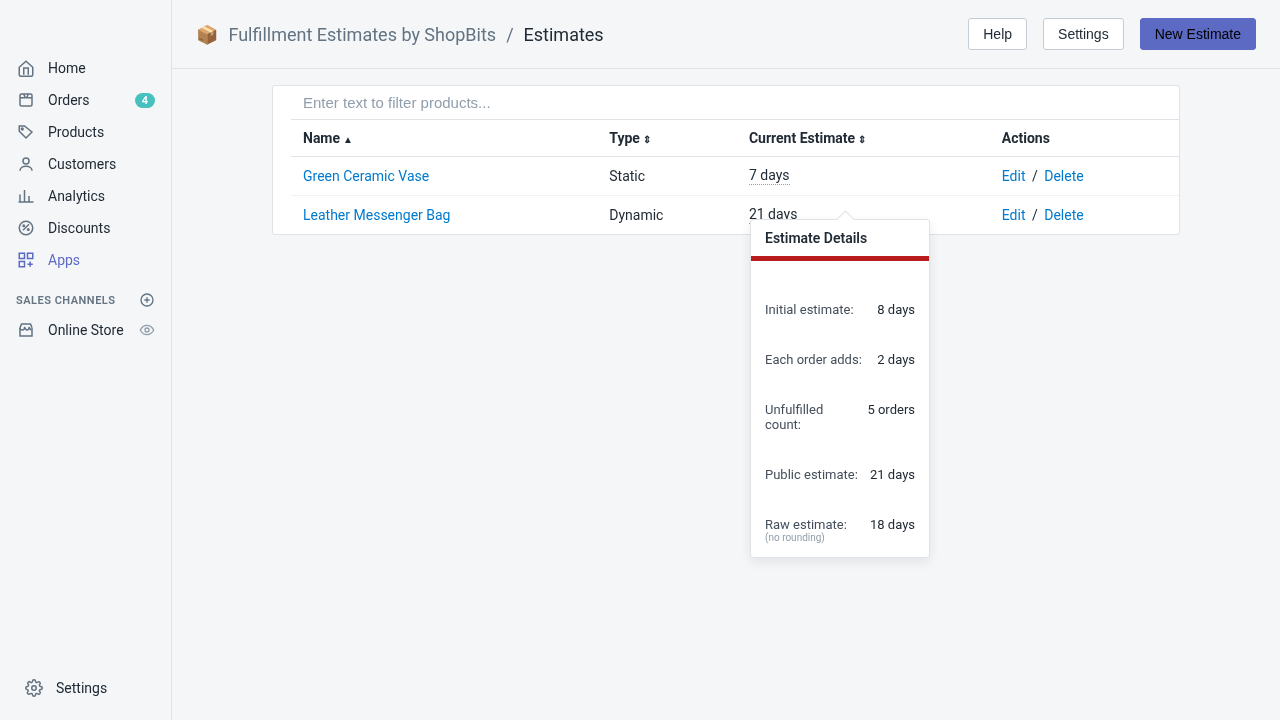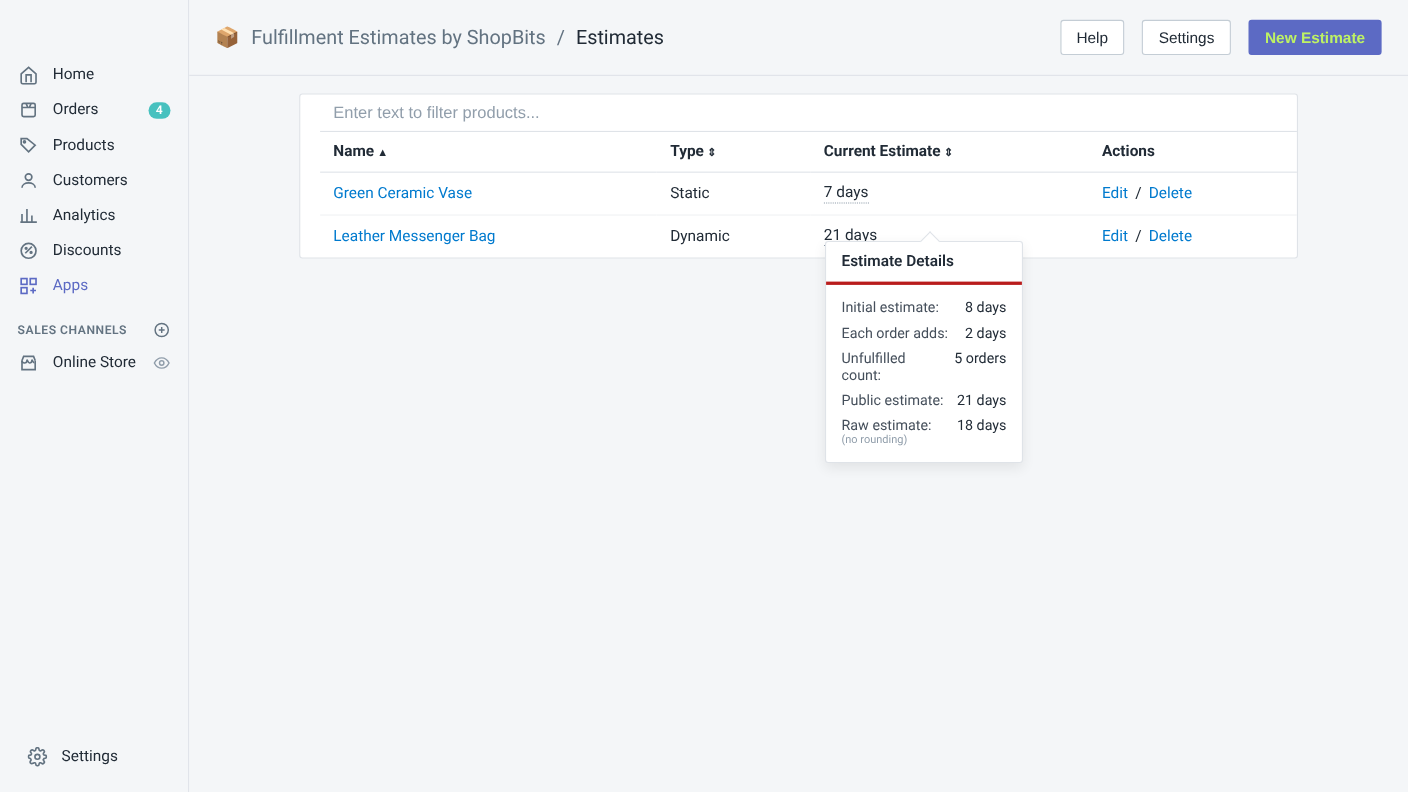--- a/index.html
+++ b/index.html
@@ -21,42 +21,42 @@
 .sidebar-footer { margin-top: auto; padding: 0 8px 16px; }
 
 
 .main { flex: 1; display: flex; flex-direction: column; background: #f4f6f8; }
 .header { display: flex; align-items: center; padding: 18px 24px 18px; border-bottom: 1px solid #dfe3e8; }
 .breadcrumb { display: flex; align-items: center; gap: 10px; font-size: 18px; color: #637381; }
 .breadcrumb .app-icon { font-size: 18px; }
 .breadcrumb .current { color: #212b36; }
 .header-actions { margin-left: auto; display: flex; gap: 16px; }
 .btn { padding: 7px 14px; border-radius: 3px; font-size: 14px; cursor: pointer; border: 1px solid #c4cdd5; background: #fff; color: #212b36; }
-.btn-primary { background: #5c6ac4; border-color: #5c6ac4; color: #bef264; font-weight: bold; }
+.btn-primary { background: #5c6ac4; border-color: #5c6ac4; color: #000000; }
 
 .content { padding: 16px 100px; position: relative; }
 .card { background: #fff; border: 1px solid #dfe3e8; border-radius: 3px; padding-left: 18px; }
 .filter-input { width: 100%; padding: 8px 12px; border: none; border-bottom: 1px solid #dfe3e8; outline: none; font-size: 15px; background: transparent; }
 .filter-input::placeholder { color: #919eab; }
 
 table { width: 100%; border-collapse: collapse; }
 thead th { text-align: left; padding: 10px 12px; font-weight: 700; border-bottom: 1px solid #dfe3e8; font-size: 14px; }
 tbody td { padding: 10px 12px; border-bottom: 1px solid #f0f2f4; font-size: 14px; }
 tbody tr:last-child td { border-bottom: none; }
 .sort-ind { font-size: 10px; margin-left: 3px; }
 .link { color: #007ace; cursor: pointer; }
 .estimate-val { border-bottom: 1px dotted #919eab; cursor: help; display: inline-block; padding-bottom: 1px; }
 .action-sep { color: #212b36; margin: 0 3px; }
 
 
 .popover { position: absolute; background: #fff; border: 1px solid #dfe3e8; border-radius: 3px; box-shadow: 0 4px 12px rgba(0,0,0,0.08); width: 180px; }
 .popover::before { content: ""; position: absolute; top: -7px; left: 88px; width: 12px; height: 12px; background: #fff; border-left: 1px solid #dfe3e8; border-top: 1px solid #dfe3e8; transform: rotate(45deg); }
-.popover-header { padding: 10px 14px; font-weight: 600; border-bottom: 3px solid #b91c1c; font-size: 14px; }
+.popover-header { padding: 10px 14px; font-weight: 600; border-bottom: 5px solid #b91c1c; font-size: 14px; }
 .popover-body { padding: 10px 14px; }
-.popover-row { display: flex; justify-content: space-between; padding: 4px 0; font-size: 13px; gap: 8px; }
+.popover-row { display: flex; justify-content: space-between; padding: 4px 0; font-size: 13px; gap: 8px; margin-top: 27px; }
 .popover-row .k { color: #454f5b; }
 .popover-row .sub { font-size: 10px; color: #919eab; display: block; }
 .popover-row .v { white-space: nowrap; }
 
 svg { display: block; }
 </style>
 </head>
 <body>
 
 <div class="app">

